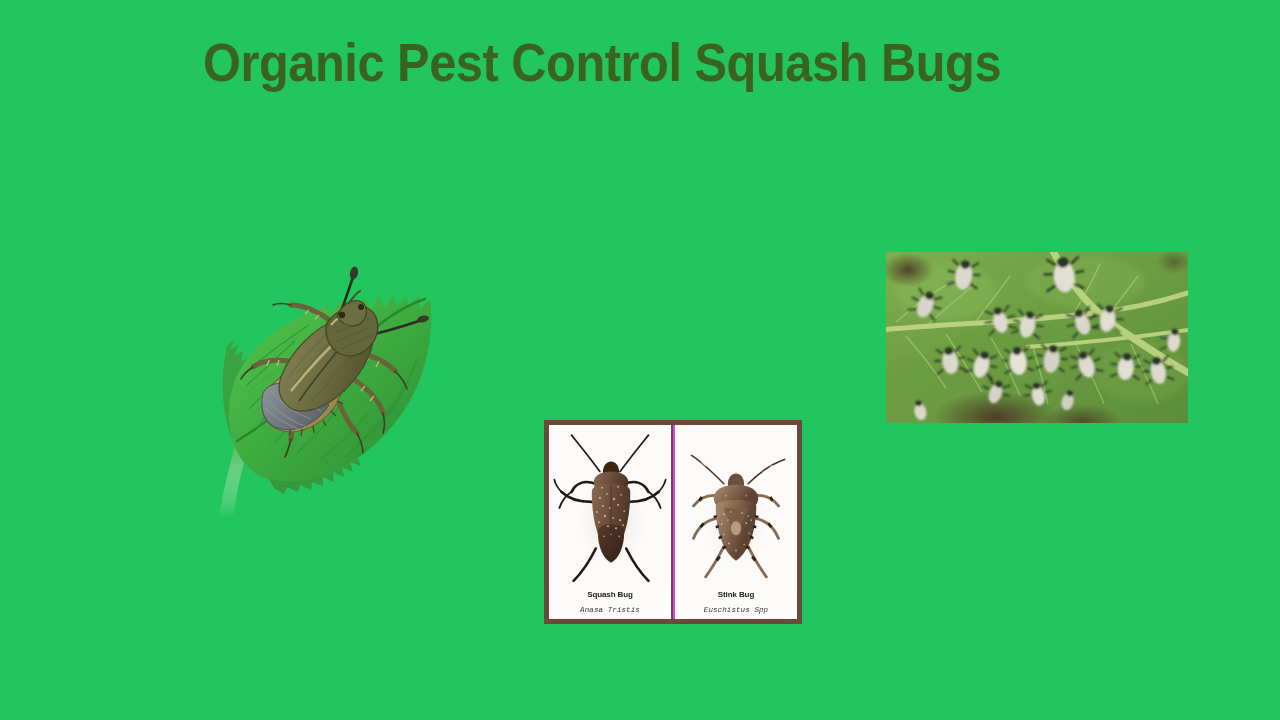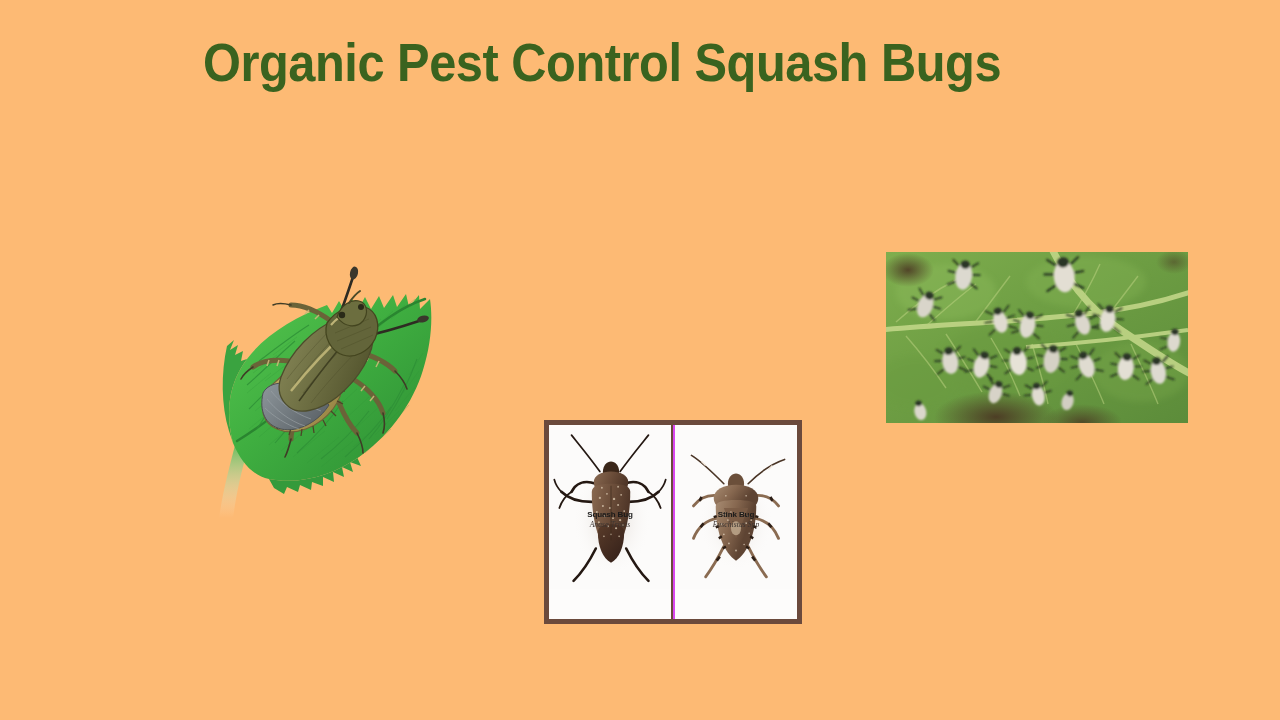--- a/index.html
+++ b/index.html
@@ -4,21 +4,21 @@
 <style>
   html, body {
     margin: 0;
     padding: 0;
     background: #ffffff;
   }
   #slide {
     position: relative;
     width: 1280px;
     height: 720px;
-    background: #fdba74;
+    background: #22c55e;
     overflow: hidden;
     font-family: "Liberation Sans", sans-serif;
   }
 
   
   #slide-title {
     position: absolute;
     left: 203px;
     top: 33px;
     width: 900px;
@@ -55,21 +55,21 @@
     box-sizing: border-box;
     display: flex;
   }
   .compare-panel {
     position: relative;
     flex: 1 1 50%;
     background: #fdfcfb;
     display: flex;
     flex-direction: column;
     align-items: center;
-    justify-content: center;
+    justify-content: flex-end;
     overflow: hidden;
   }
   .compare-panel.left  { border-right: 2px solid #6b4a3c; }
   .compare-panel.right { border-left: 2px solid #d946ef; }
   .panel-art {
     position: absolute;
     left: 0; right: 0; top: 2px; bottom: 30px;
   }
   .panel-art svg { display: block; width: 100%; height: 100%; }
   .panel-caption {
@@ -82,26 +82,26 @@
   .panel-caption .common-name {
     display: block;
     font-family: "Liberation Sans", sans-serif;
     font-size: 8px;
     font-weight: bold;
     color: #1a1a1a;
     letter-spacing: -0.1px;
   }
   .panel-caption .latin-name {
     display: block;
-    font-family: Liberation Serif, serif;
+    font-family: Liberation Mono, monospace;
     font-size: 7.5px;
     font-style: italic;
     color: #3a3330;
     letter-spacing: 0.1px;
-    margin-top: 1px;
+    margin-top: 8px;
   }
 
   
   #nymph-photo {
     position: absolute;
     left: 886px;
     top: 252px;
     width: 302px;
     height: 171px;
     overflow: hidden;

